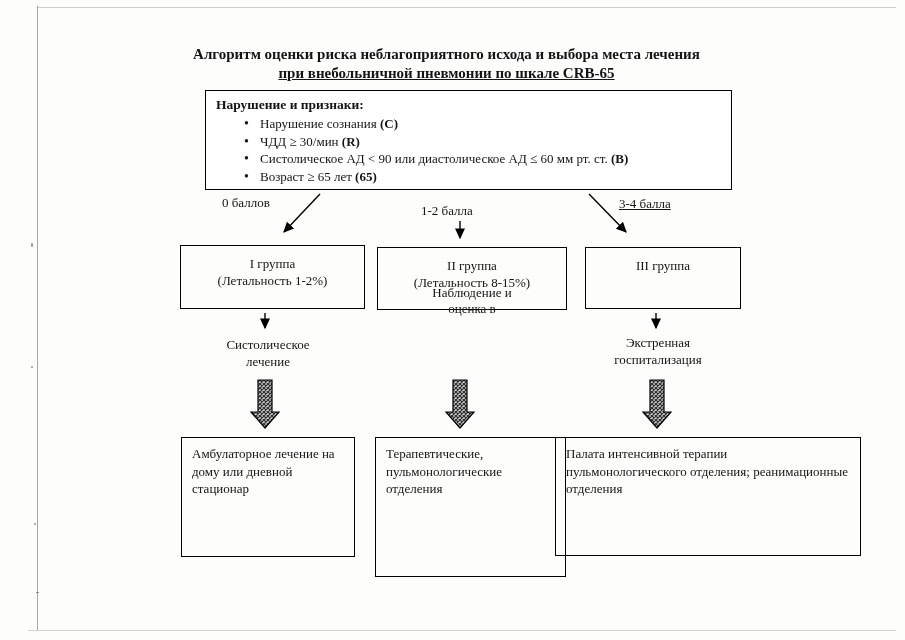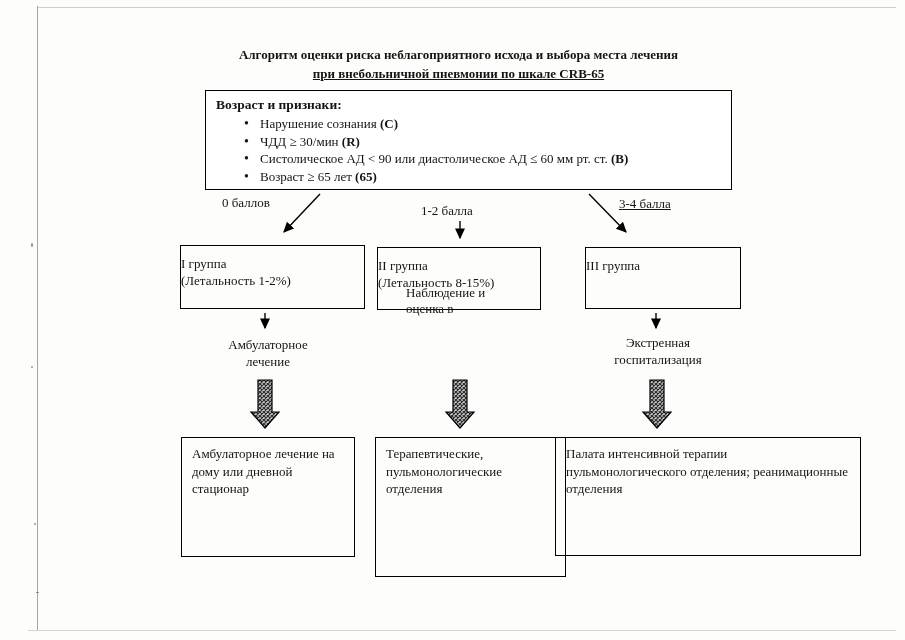--- a/index.html
+++ b/index.html
@@ -11,41 +11,41 @@
   
   .scan-left   { position:absolute; left:37px; top:6px; width:1px; height:624px; background:rgba(60,60,60,.45); }
   .scan-top    { position:absolute; left:38px; top:7px; width:858px; height:1px; background:rgba(120,120,120,.35); }
   .scan-bottom { position:absolute; left:28px; top:630px; width:868px; height:1px; background:rgba(120,120,120,.30); }
   .speck { position:absolute; background:rgba(70,70,70,.55); border-radius:1px; }
   .speck-1 { left:31px; top:243px; width:2px; height:4px; }
   .speck-2 { left:31px; top:366px; width:2px; height:2px; }
   .speck-3 { left:34px; top:523px; width:2px; height:2px; }
   .speck-4 { left:36px; top:592px; width:3px; height:1px; }
 
-  .title { position:absolute; left:116px; top:45px; width:685px; text-align:center;
-           font-size:13px; font-weight:bold; line-height:19px; }
+  .title { position:absolute; left:104px; top:45px; width:685px; text-align:center;
+           font-size:15px; font-weight:bold; line-height:19px; }
   .title .underlined { text-decoration:underline; }
 
   .symptoms-box { position:absolute; left:205px; top:90px; width:527px; height:100px;
                   border:1.5px solid #000; padding:5px 10px 0 10px; background:#fff; }
   .symptoms-heading { font-size:13.5px; font-weight:bold; line-height:17px; }
   .symptoms-list { list-style:none; margin-top:2px; }
   .symptoms-list li { font-size:13px; line-height:17.5px; padding-left:44px; position:relative; }
   .symptoms-list li::before { content:"\2022"; position:absolute; left:28px; top:0; font-size:14px; }
   .symptoms-list b { font-weight:bold; }
 
   .branch-label { position:absolute; font-size:13px; line-height:15px; }
   .bl-0  { left:222px; top:195px; }
   .bl-12 { left:421px; top:203px; }
   .bl-34 { left:619px; top:196px;text-decoration:underline; }
 
-  .gbox { position:absolute; border:1.5px solid #000; 
+  .gbox { position:absolute; border:1.5px solid #000; text-align:center;
           font-size:13px; line-height:17px; padding-top:9px; background:transparent; }
   .gbox-1 { left:180px; top:245px; width:185px; height:64px; }
-  .gbox-2 { left:377px; top:247px; width:164px; height:63px; }
+  .gbox-2 { left:377px; top:247px; width:190px; height:63px; }
   .gbox-3 { left:585px; top:247px; width:156px; height:62px; }
   .gbox .note { position:absolute; left:50%; top:37px; transform:translateX(-50%);
                 width:106px; line-height:15.5px; font-size:13px; }
 
   .outcome { position:absolute; width:120px; text-align:center; font-size:13px; line-height:16.5px; }
   .outcome-left  { left:208px; top:337px; }
   .outcome-right { left:598px; top:335px; }
 
   .bbox { position:absolute; border:1.5px solid #000; font-size:13px; line-height:17.5px;
           padding:7px 10px; background:transparent; }
@@ -67,21 +67,21 @@
   <div class="speck speck-2"></div>
   <div class="speck speck-3"></div>
   <div class="speck speck-4"></div>
 
   <div class="title">
     <div>Алгоритм оценки риска неблагоприятного исхода и выбора места лечения</div>
     <div class="underlined">при внебольничной пневмонии по шкале CRB-65</div>
   </div>
 
   <div class="symptoms-box">
-    <div class="symptoms-heading">Возраст и признаки:</div>
+    <div class="symptoms-heading">Нарушение и признаки:</div>
     <ul class="symptoms-list">
       <li><span>Нарушение сознания</span> <b>(С)</b></li>
       <li><span>ЧДД ≥ 30/мин</span> <b>(R)</b></li>
       <li><span>Систолическое АД &lt; 90 или диастолическое АД ≤ 60 мм рт. ст.</span> <b>(В)</b></li>
       <li><span>Возраст ≥ 65 лет</span> <b>(65)</b></li>
     </ul>
   </div>
 
   <div class="branch-label bl-0">0 баллов</div>
   <div class="branch-label bl-12">1-2 балла</div>
@@ -117,20 +117,20 @@
   </div>
   <div class="gbox gbox-2">
     <div>II группа</div>
     <div>(Летальность 8-15%)</div>
     <div class="note">Наблюдение и оценка в</div>
   </div>
   <div class="gbox gbox-3">
     <div>III группа</div>
   </div>
 
-  <div class="outcome outcome-left">Амбулаторное лечение</div>
+  <div class="outcome outcome-left">Систолическое лечение</div>
   <div class="outcome outcome-right">Экстренная госпитализация</div>
 
   <div class="bbox bbox-1">Амбулаторное лечение на дому или дневной стационар</div>
   <div class="bbox bbox-2">Терапевтические, пульмонологические отделения</div>
   <div class="bbox bbox-3">Палата интенсивной терапии пульмонологического отделения; реанимационные отделения</div>
 
 </div>
 
 </body></html>

